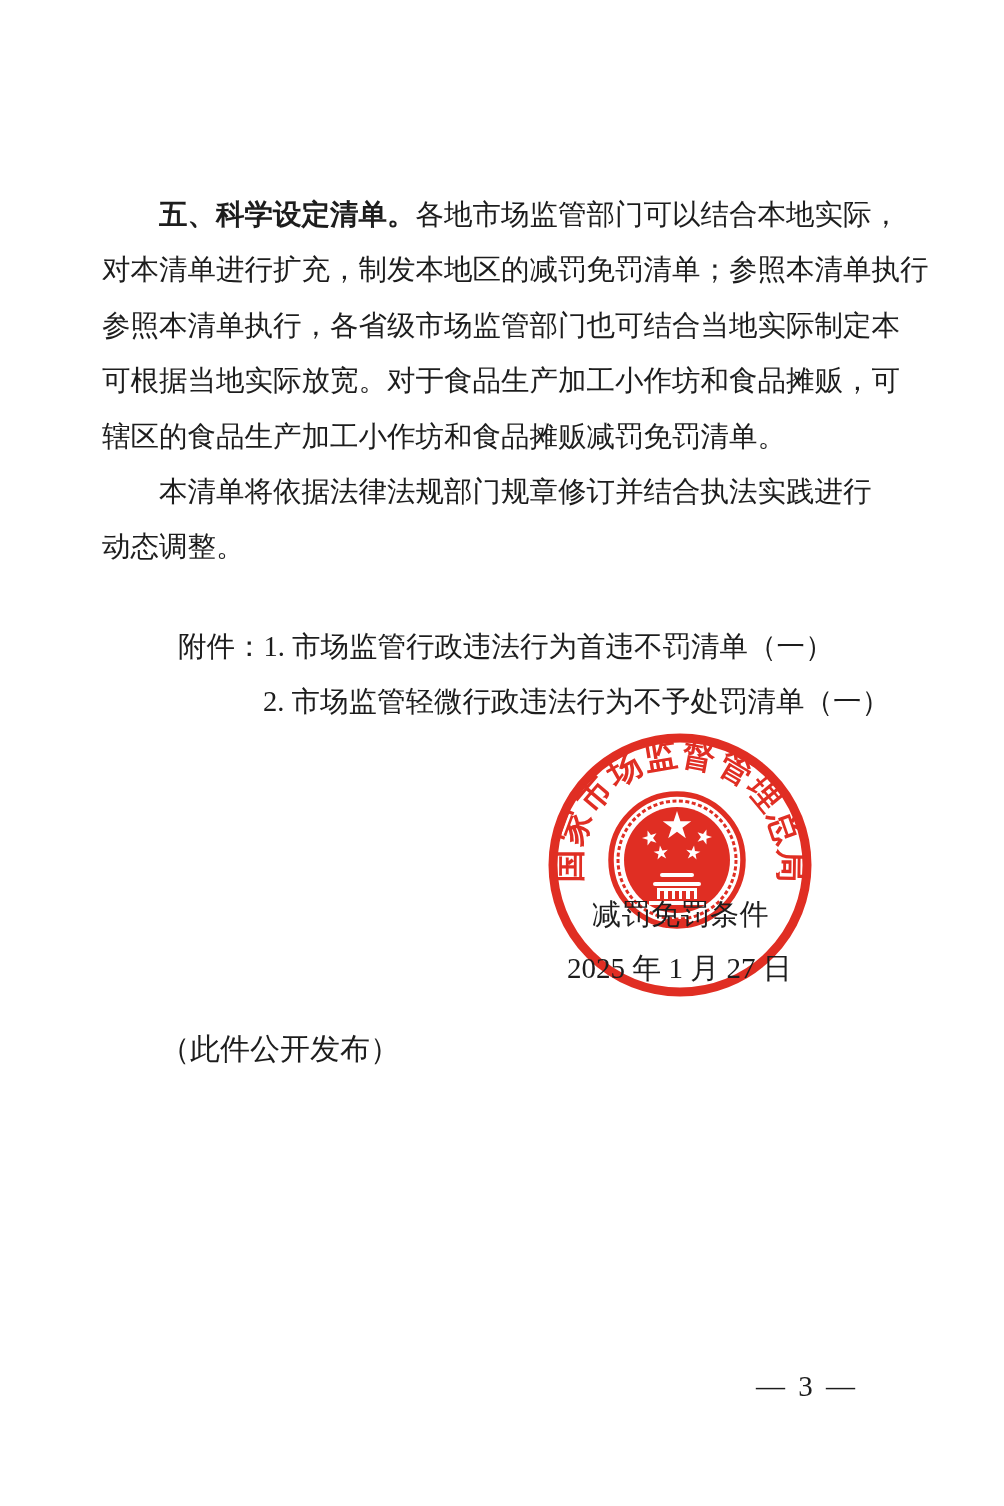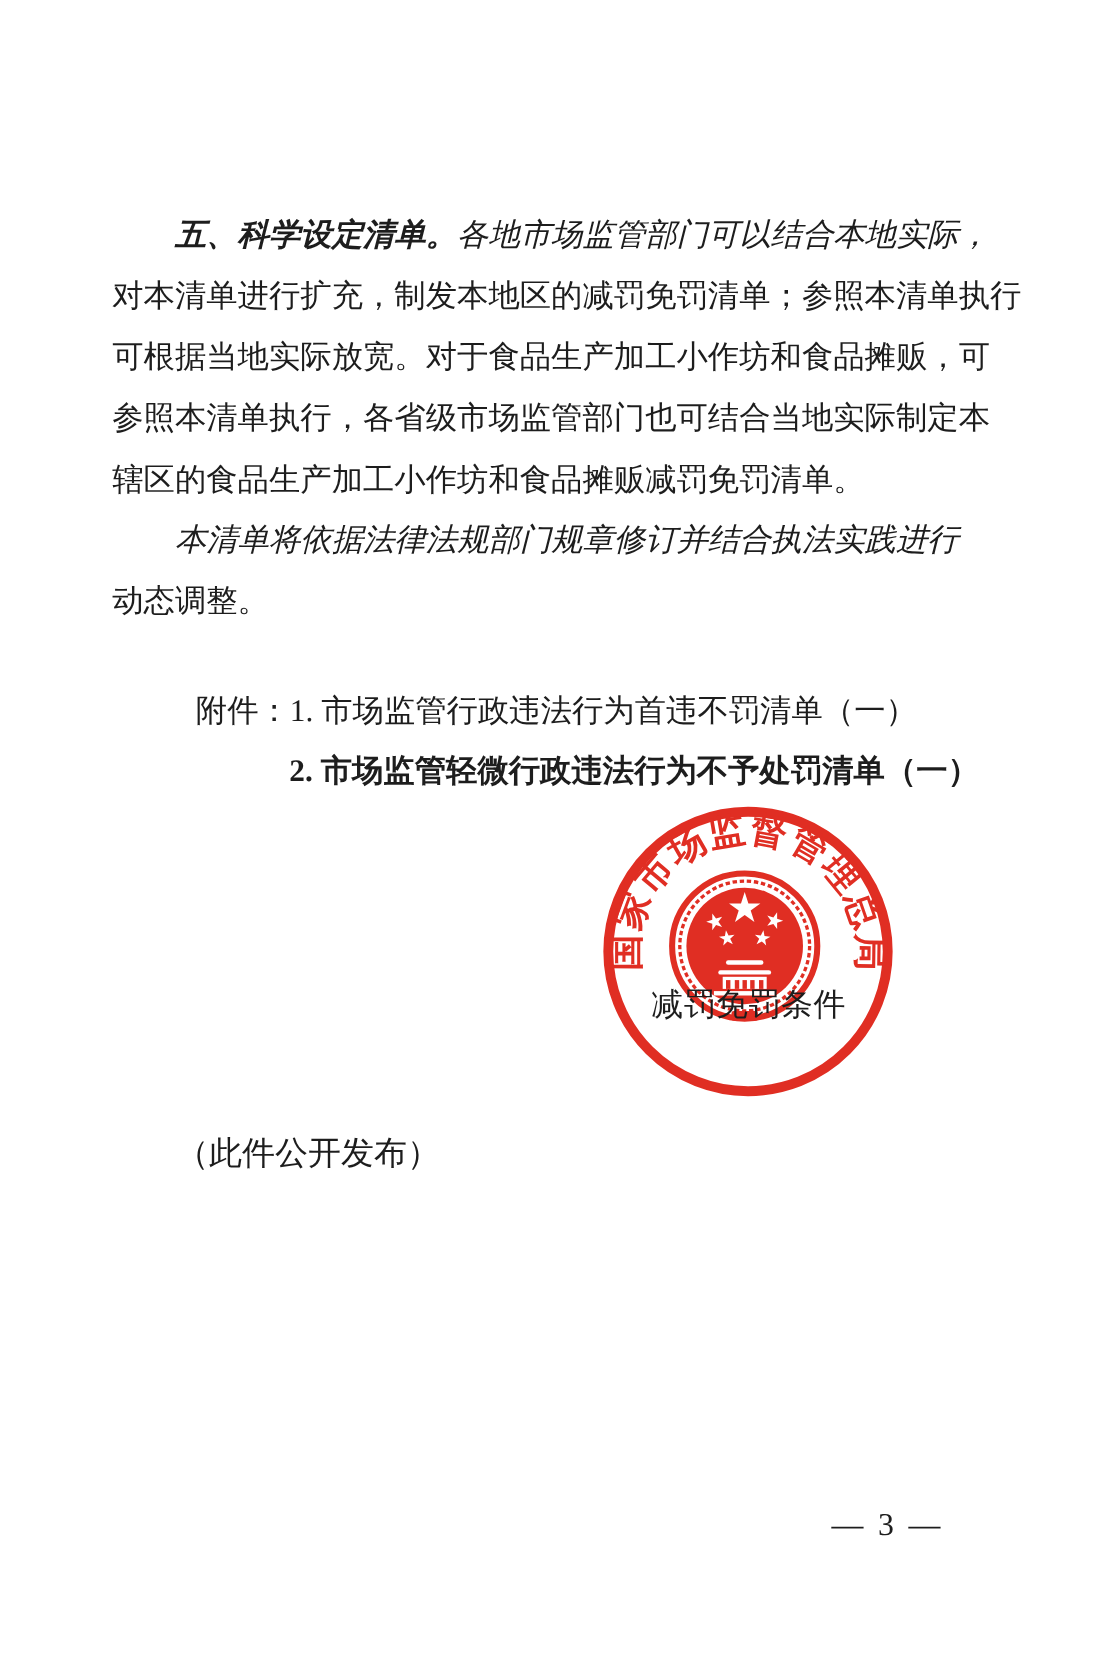--- a/index.html
+++ b/index.html
@@ -16,29 +16,29 @@
     overflow:hidden;
     font-family:"Liberation Serif","DejaVu Serif",serif;
     color:var(--text-color);
   }
   
   .body-text{
     position:absolute;left:102px;top:187px;width:810px;
     font-size:28.5px;line-height:55.4px;
   }
   .line{height:55.4px;white-space:nowrap;}
-  .line.indent{text-indent:57px;font-style:italic;}
+  .line.indent{text-indent:57px;}
   .bold{font-weight:bold;}
   
   .attachments{
     position:absolute;left:162px;top:619px;
     font-size:28.5px;line-height:55.4px;
   }
   .attach-line{height:55.4px;white-space:nowrap;margin-left:16px;}
-  .attach-line.second{padding-left:85px;font-weight:bold;}
+  .attach-line.second{padding-left:85px;}
   
   .seal{
     position:absolute;left:546px;top:727px;width:268px;height:276px;
     opacity:0.95;
   }
   .seal .ring{fill:none;stroke:var(--seal-color);stroke-width:9px;}
   .seal .ring-text{
     fill:var(--seal-color);
     font-family:"Liberation Serif","DejaVu Serif",serif;
     font-weight:bold;font-size:33px;letter-spacing:2px;
@@ -71,22 +71,22 @@
 </head>
 <body>
 
 <div class="page">
 
   <div class="body-text">
     <div class="line indent">
       <span class="bold">五、科学设定清单。</span><span>各地市场监管部门可以结合本地实际，</span>
     </div>
     <div class="line">对本清单进行扩充，制发本地区的减罚免罚清单；参照本清单执行</div>
+    <div class="line">参照本清单执行，各省级市场监管部门也可结合当地实际制定本</div>
     <div class="line">可根据当地实际放宽。对于食品生产加工小作坊和食品摊贩，可</div>
-    <div class="line">参照本清单执行，各省级市场监管部门也可结合当地实际制定本</div>
     <div class="line">辖区的食品生产加工小作坊和食品摊贩减罚免罚清单。</div>
     <div class="line indent">本清单将依据法律法规部门规章修订并结合执法实践进行</div>
     <div class="line">动态调整。</div>
   </div>
 
   <div class="attachments">
     <div class="attach-line">
       <span>附件：</span><span>1. 市场监管行政违法行为首违不罚清单（一）</span>
     </div>
     <div class="attach-line second">2. 市场监管轻微行政违法行为不予处罚清单（一）</div>
@@ -126,18 +126,19 @@
         <rect class="red" x="136" y="164" width="4" height="8"></rect>
         <rect class="red" x="144" y="164" width="4" height="8"></rect>
         <rect class="white" x="103" y="174" width="56" height="4"></rect>
       </g>
 
       <rect class="red" x="119" y="192" width="24" height="9" rx="2"></rect>
     </g>
   </svg>
 
   <div class="signature">减罚免罚条件</div>
+  <div class="sign-date">2025 年 1 月 27 日</div>
 
   <div class="publish-note">（此件公开发布）</div>
 
   <div class="page-number">— 3 —</div>
 
 </div>
 
 </body></html>

